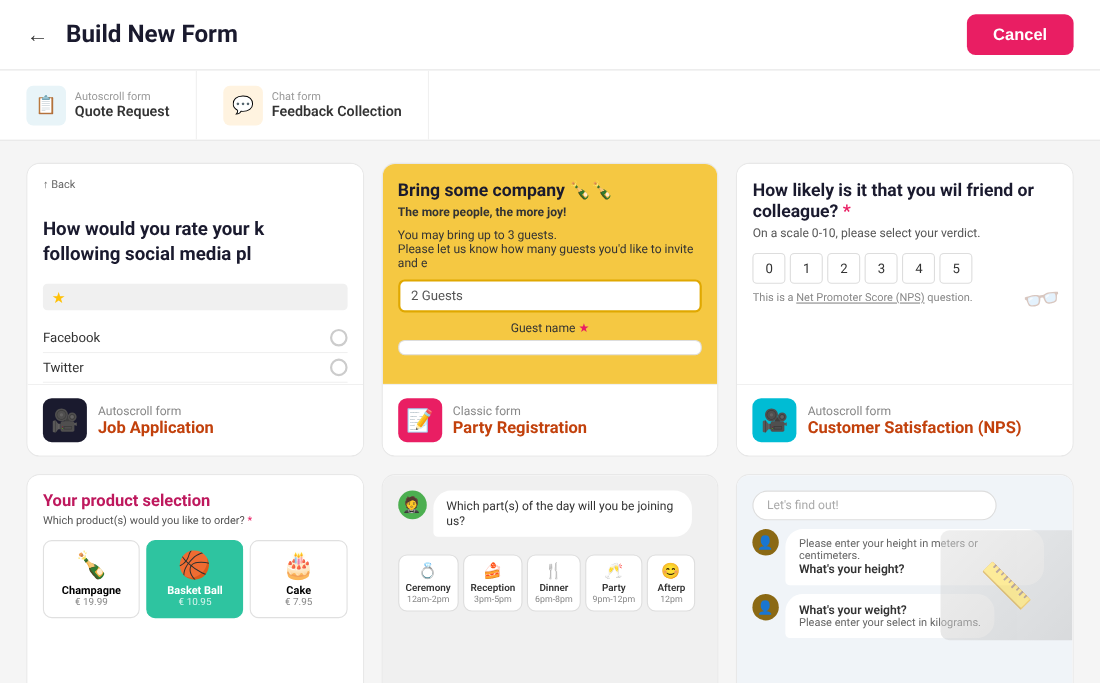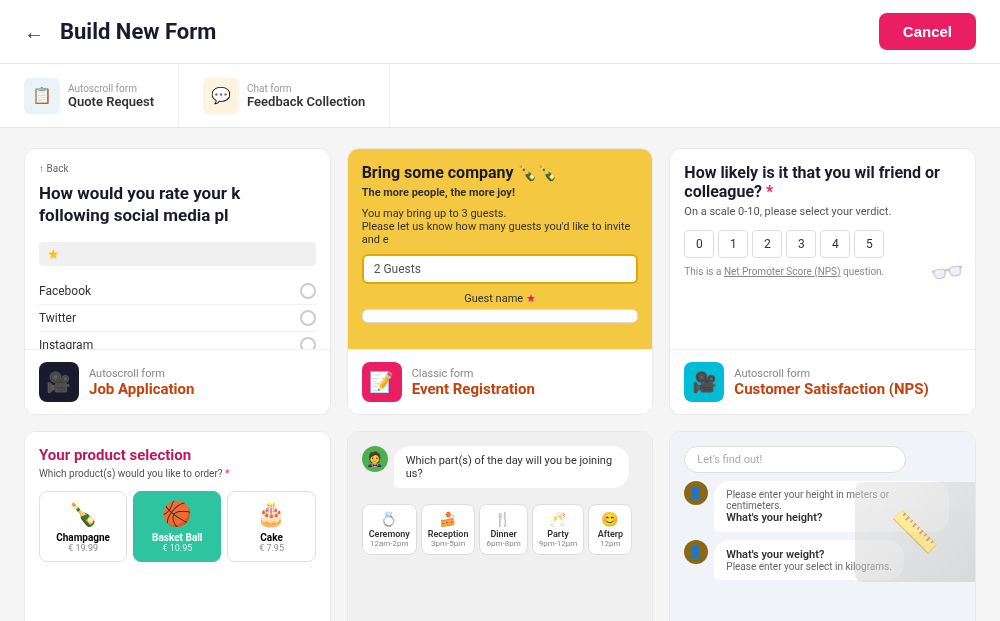--- a/index.html
+++ b/index.html
@@ -153,21 +153,21 @@
     }
 
     
     .preview-job {
       background: #fff;
       padding: 14px;
     }
     .preview-job .back-link {
       font-size: 10px;
       color: #666;
-      margin-bottom: 8px;
+      margin-bottom: 24px;
     }
     .preview-job h3 {
       font-size: 17px;
       font-weight: 700;
       color: #1a1a2e;
       line-height: 1.3;
       margin-bottom: 16px;
     }
     .preview-job .rating-bar {
       background: #f0f0f0;
@@ -529,21 +529,21 @@
         <p><strong>The more people, the more joy!</strong></p>
         <p>You may bring up to 3 guests.<br>Please let us know how many guests you'd like to invite and e</p>
         <div class="input-field">2 Guests</div>
         <div class="label">Guest name <span class="required-star">★</span></div>
         <div class="guest-name-field"></div>
       </div>
       <div class="card-footer">
         <div class="card-footer-icon" style="background:#e91e63;">📝</div>
         <div class="card-footer-text">
           <span class="card-form-type">Classic form</span>
-          <span class="card-form-name">Event Registration</span>
+          <span class="card-form-name">Party Registration</span>
         </div>
       </div>
     </div>
 
     <div class="card">
       <div class="card-preview preview-nps" style="position:relative;">
         <h3>How likely is it that you wil friend or colleague? <span class="required-star">*</span></h3>
         <p>On a scale 0-10, please select your verdict.</p>
         <div class="nps-scale">
           <div class="nps-btn">0</div>

